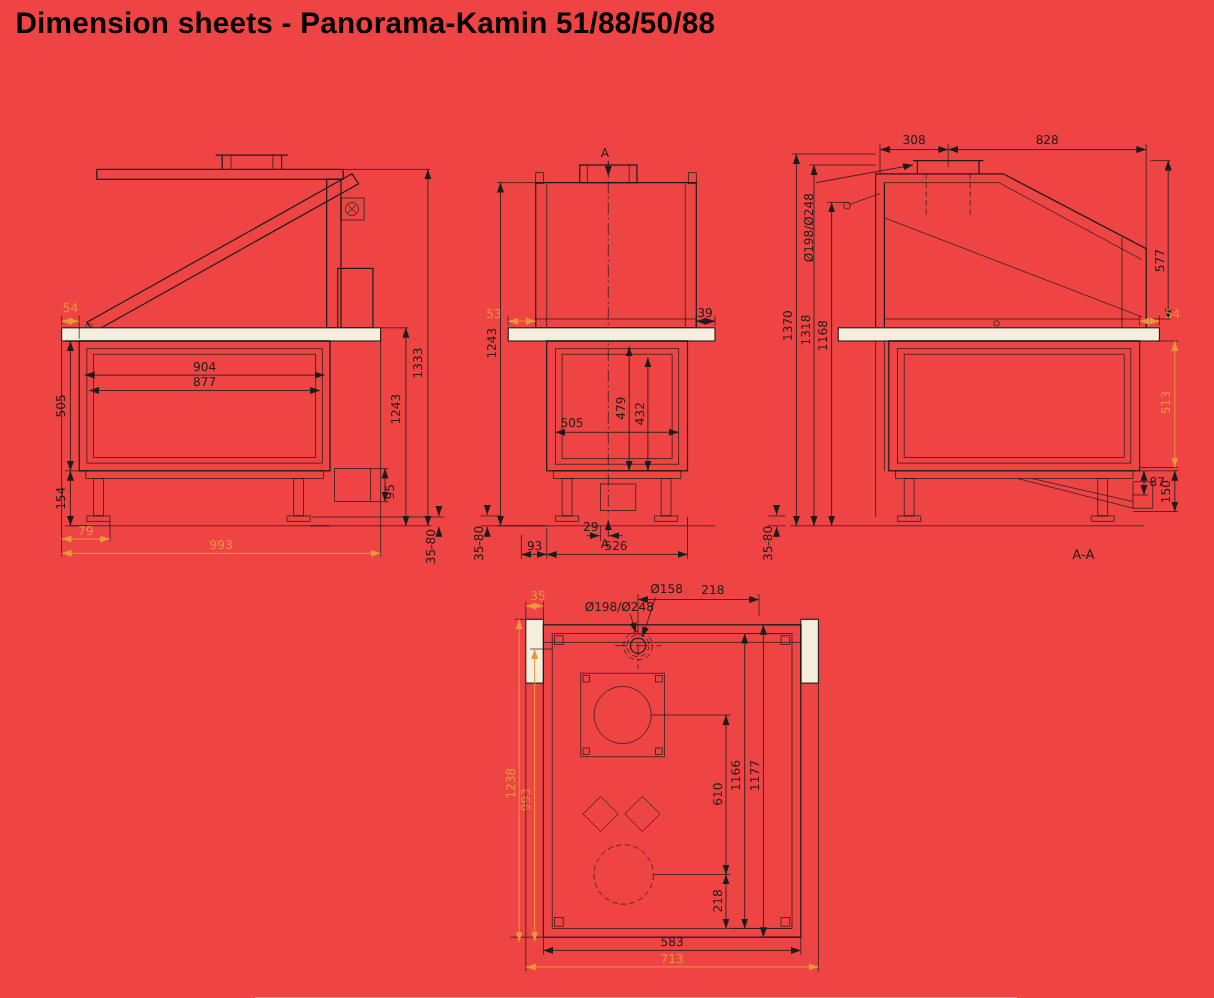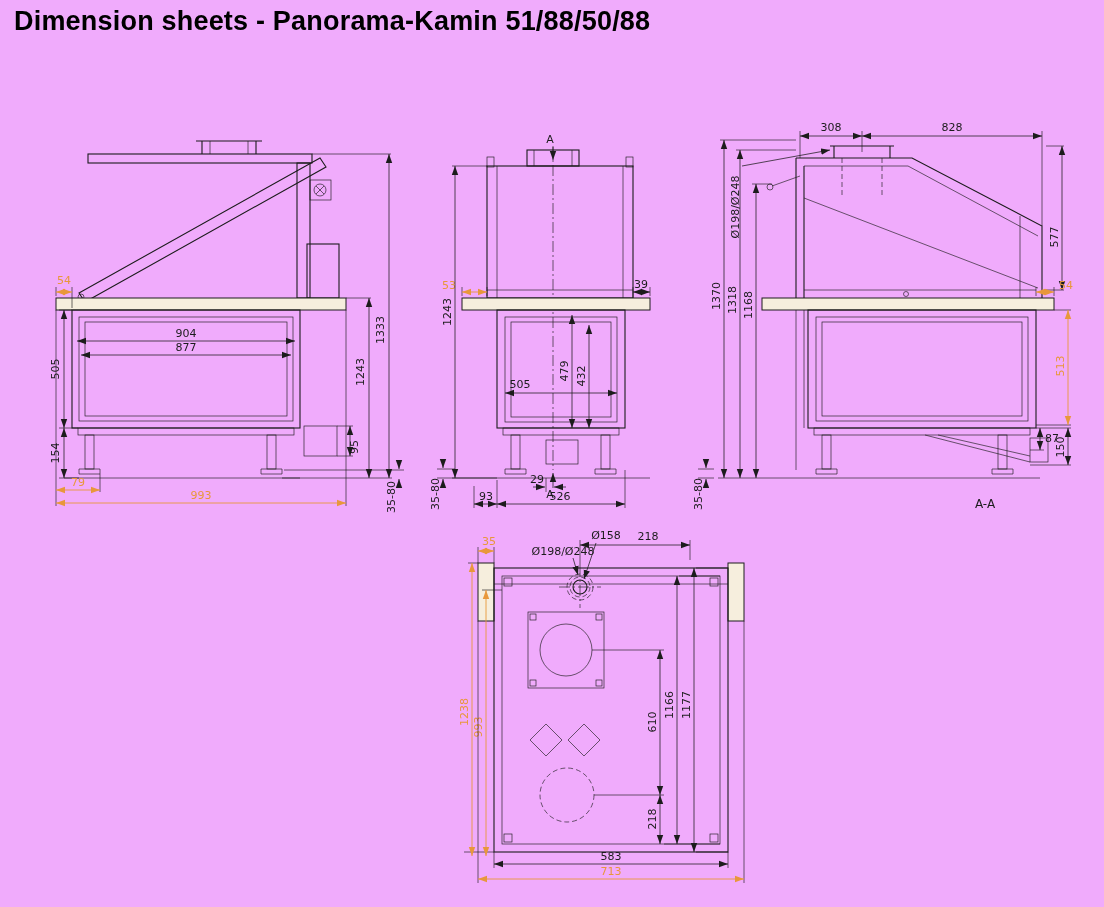--- a/index.html
+++ b/index.html
@@ -1,16 +1,16 @@
 <!DOCTYPE html>
 <html><head>
 <meta charset="utf-8">
 <style>
   html,body{margin:0;padding:0;background:#fff;}
-  .page{position:relative;width:1104px;height:907px;background:#f0abfc;overflow:hidden;
+  .page{position:relative;width:1104px;height:907px;background:#ef4444;overflow:hidden;
         font-family:"Liberation Sans","DejaVu Sans",sans-serif;}
   h1.title{position:absolute;left:14px;top:6px;margin:0;font-size:27px;font-weight:700;
            color:#000;letter-spacing:.2px;z-index:2;
            font-family:"Liberation Sans","DejaVu Sans",sans-serif;}
   svg.canvas{position:absolute;left:0;top:0;z-index:1;}
   .ln{stroke:#1c1c1c;stroke-width:1.1;fill:none}
   .tn{stroke:#1c1c1c;stroke-width:.65;fill:none}
   .dm{stroke:#1c1c1c;stroke-width:.75;fill:none}
   .dmo{stroke:#E8973B;stroke-width:.9;fill:none}
   .dash{stroke-dasharray:5 3}

